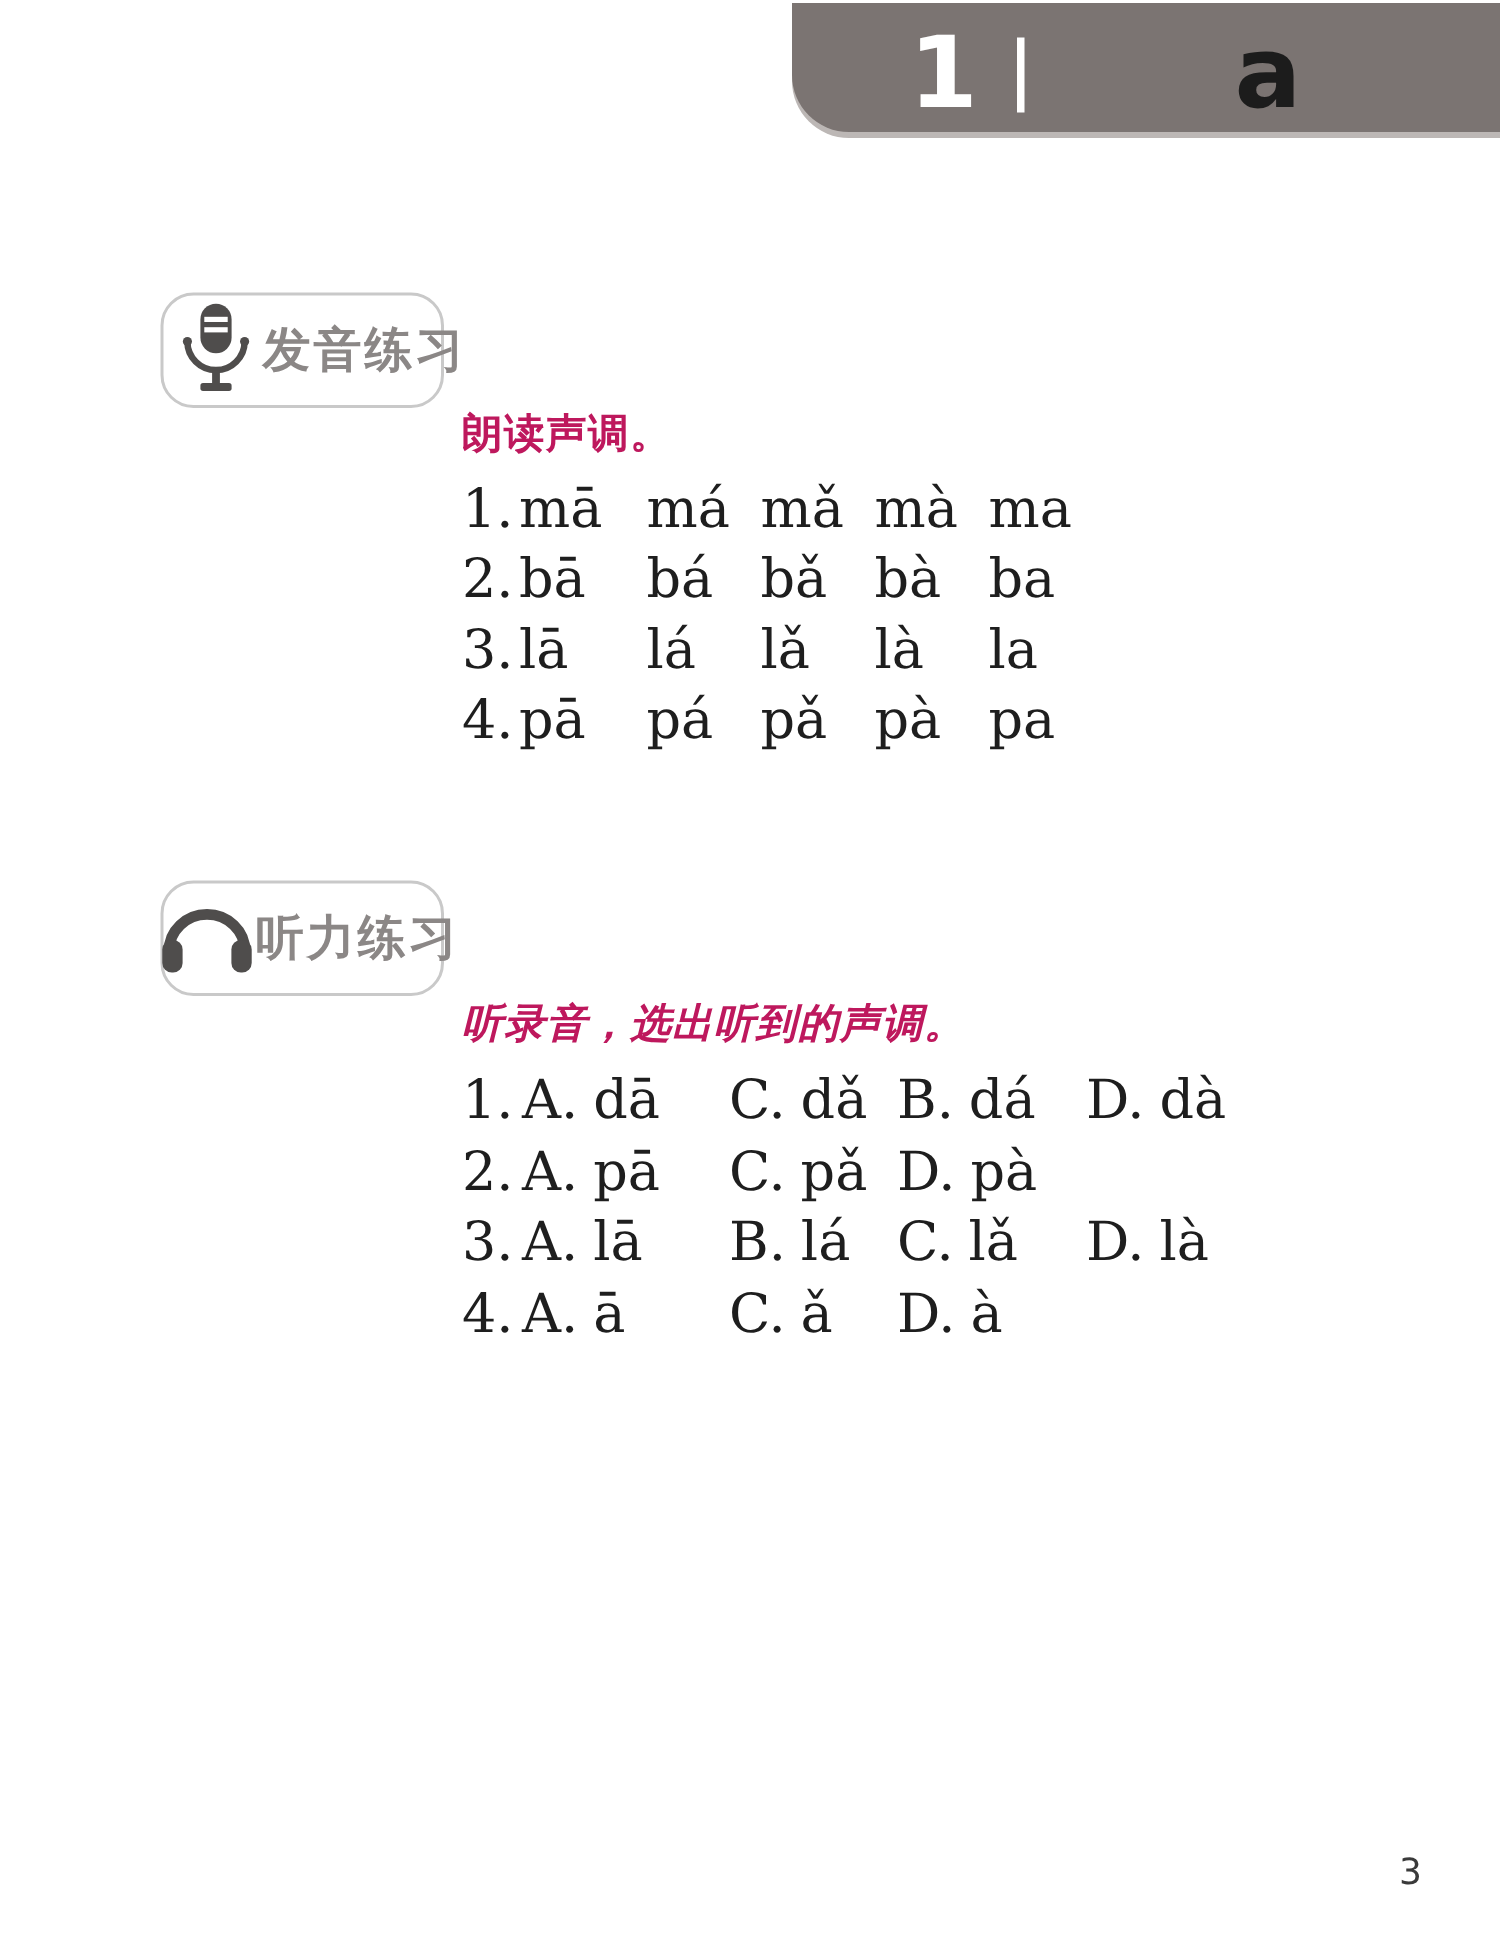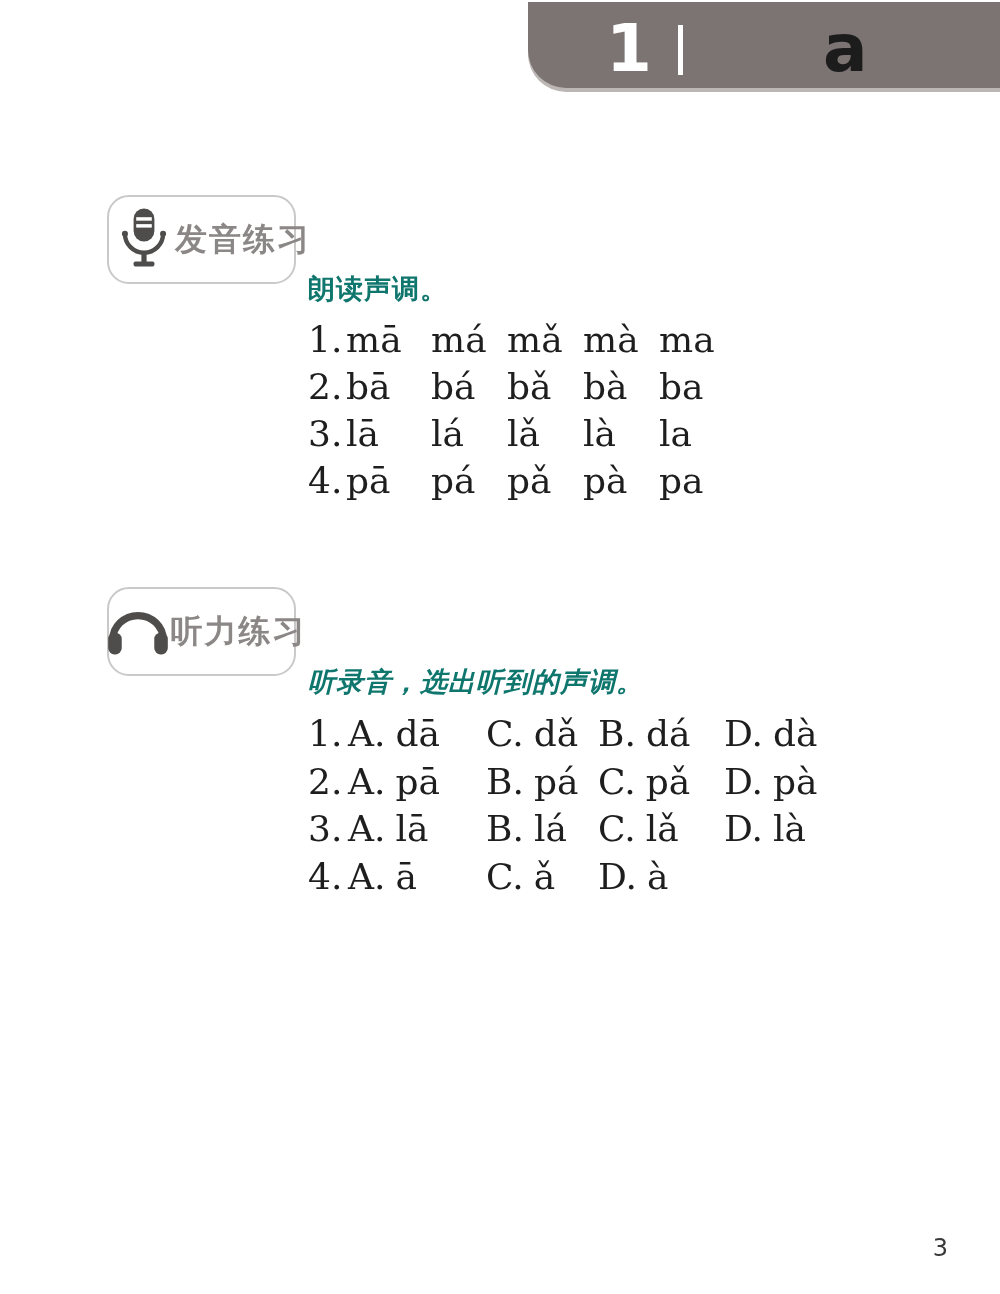--- a/index.html
+++ b/index.html
@@ -48,21 +48,21 @@
     font-weight: bold;
     line-height: 1;
     margin-left: 140px;
   }
 
   
   .badge {
     position: absolute;
     left: 107px;
     width: 189px;
-    height: 89px;
+    height: 77px;
     background: #ffffff;
     border: 2px solid #c9c9c9;
     border-radius: 22px;
     display: flex;
     align-items: center;
     padding-left: 9px;
   }
   .badge.pron { top: 195px; }
   .badge.listen { top: 587px; justify-content: center; }
   .badge .icon { flex: 0 0 auto; display: block; }
@@ -73,21 +73,21 @@
     letter-spacing: 2px;
     white-space: nowrap;
     margin-left: 5px;
   }
   .badge.listen .label { margin-left: 1px; }
 
   
   .instruction {
     position: absolute;
     left: 308px;
-    color: #0f766e;
+    color: #be185d;
     font-size: 27px;
     font-weight: bold;
     letter-spacing: 1px;
     white-space: nowrap;
   }
   .instruction.pron { top: 271px; }
   .instruction.listen { top: 664px; font-style: italic; }
 
   
   .pinyin-rows {
@@ -215,21 +215,20 @@
     <div class="crow">
       <span class="num">1.</span>
       <span class="opt"><span class="olabel">A.</span><span class="otext">dā</span></span>
       <span class="opt"><span class="olabel">C.</span><span class="otext">dǎ</span></span>
       <span class="opt"><span class="olabel">B.</span><span class="otext">dá</span></span>
       <span class="opt"><span class="olabel">D.</span><span class="otext">dà</span></span>
     </div>
     <div class="crow">
       <span class="num">2.</span>
       <span class="opt"><span class="olabel">A.</span><span class="otext">pā</span></span>
-      <span class="opt"><span class="olabel">B.</span><span class="otext">pá</span></span>
       <span class="opt"><span class="olabel">C.</span><span class="otext">pǎ</span></span>
       <span class="opt"><span class="olabel">D.</span><span class="otext">pà</span></span>
     </div>
     <div class="crow">
       <span class="num">3.</span>
       <span class="opt"><span class="olabel">A.</span><span class="otext">lā</span></span>
       <span class="opt"><span class="olabel">B.</span><span class="otext">lá</span></span>
       <span class="opt"><span class="olabel">C.</span><span class="otext">lǎ</span></span>
       <span class="opt"><span class="olabel">D.</span><span class="otext">là</span></span>
     </div>

